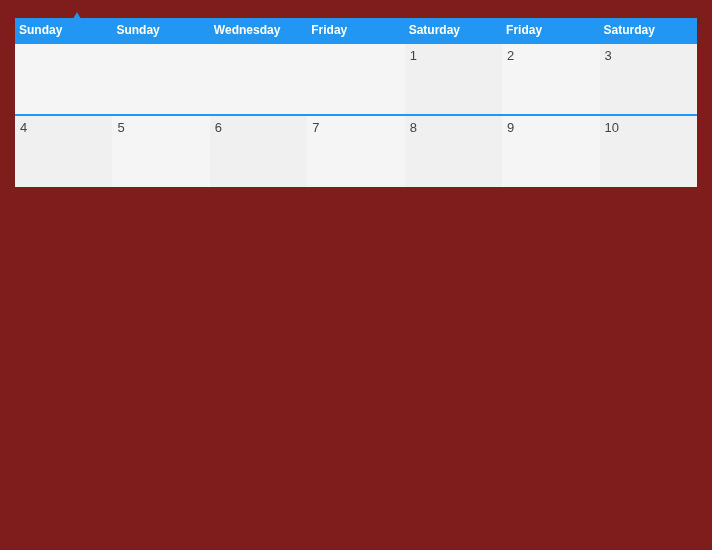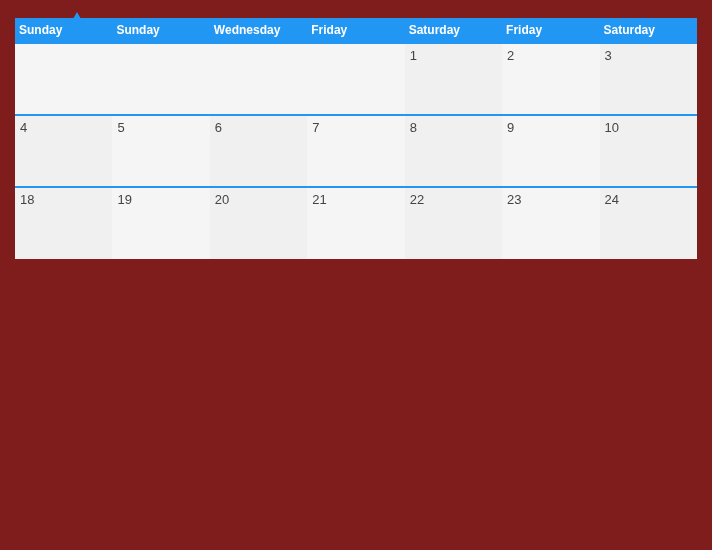--- a/index.html
+++ b/index.html
@@ -142,24 +142,15 @@
         </tr>
         <tr>
           <td><span class="day-number">4</span></td>
           <td><span class="day-number">5</span></td>
           <td><span class="day-number">6</span></td>
           <td><span class="day-number">7</span></td>
           <td><span class="day-number">8</span></td>
           <td><span class="day-number">9</span></td>
           <td><span class="day-number">10</span></td>
         </tr>
-        <tr>
-          <td><span class="day-number">18</span></td>
-          <td><span class="day-number">19</span></td>
-          <td><span class="day-number">20</span></td>
-          <td><span class="day-number">21</span></td>
-          <td><span class="day-number">22</span></td>
-          <td><span class="day-number">23</span></td>
-          <td><span class="day-number">24</span></td>
-        </tr>
       </tbody>
   </table>
 </div>
 
 </body></html>

